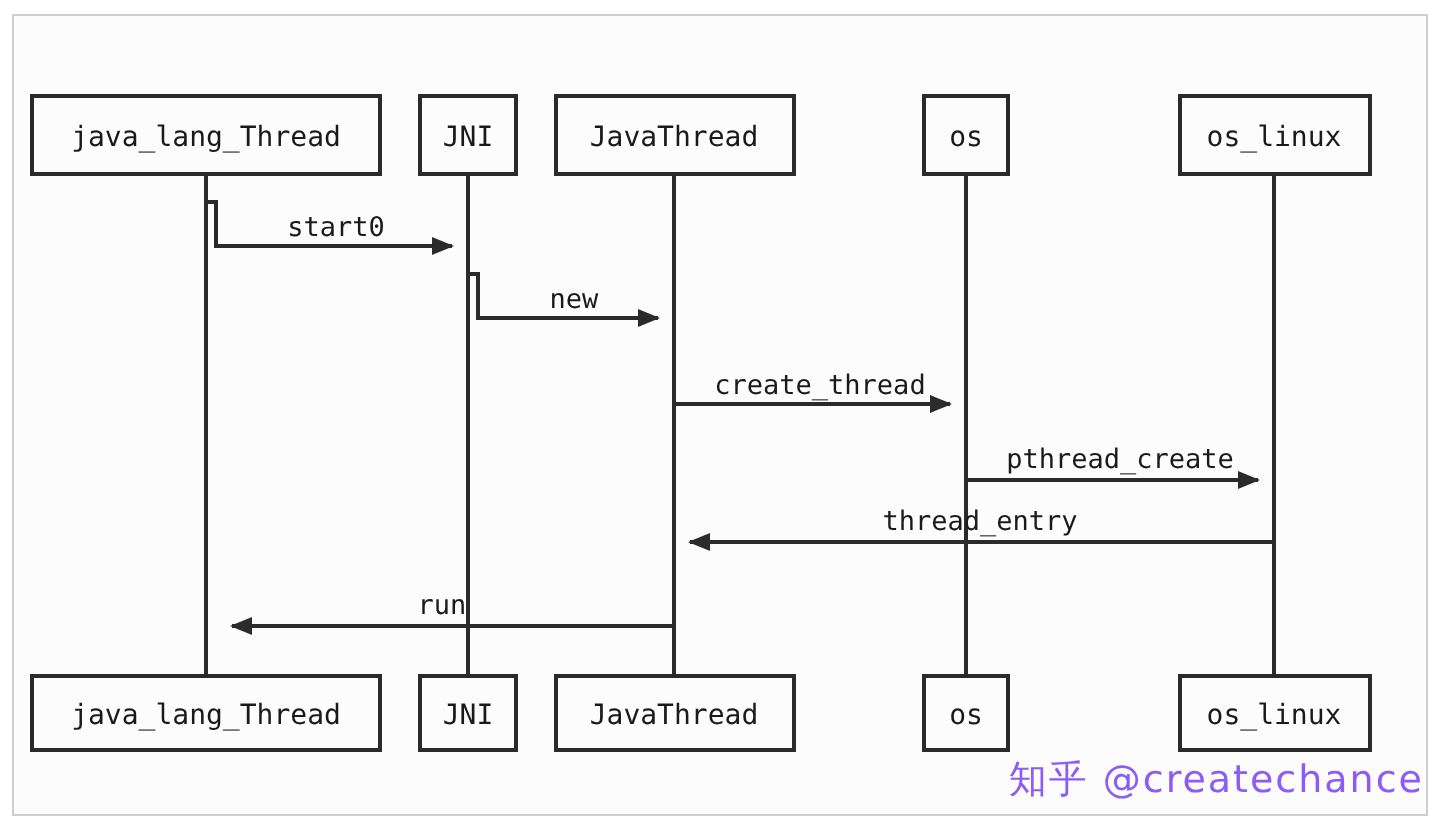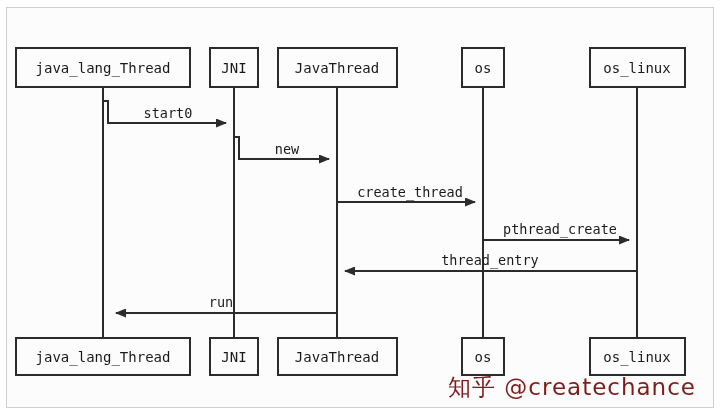--- a/index.html
+++ b/index.html
@@ -60,25 +60,25 @@
     fill: none;
   }
   .msg-label {
     font-family: "DejaVu Sans Mono", "Liberation Mono", monospace;
     font-size: 13.5px;
     fill: #1a1a1a;
     text-anchor: middle;
   }
   .watermark {
     position: absolute;
-    right: 24px;
+    right: 8px;
     bottom: 14px;
     font-family: "DejaVu Sans", "Liberation Sans", sans-serif;
-    font-size: 23px;
-    color: #7f1d1d;
+    font-size: 19px;
+    color: #8b5cf6;
     letter-spacing: 1px;
     white-space: nowrap;
     user-select: none;
   }
 </style>
 </head>
 <body>
 
 <div id="canvas">
 

